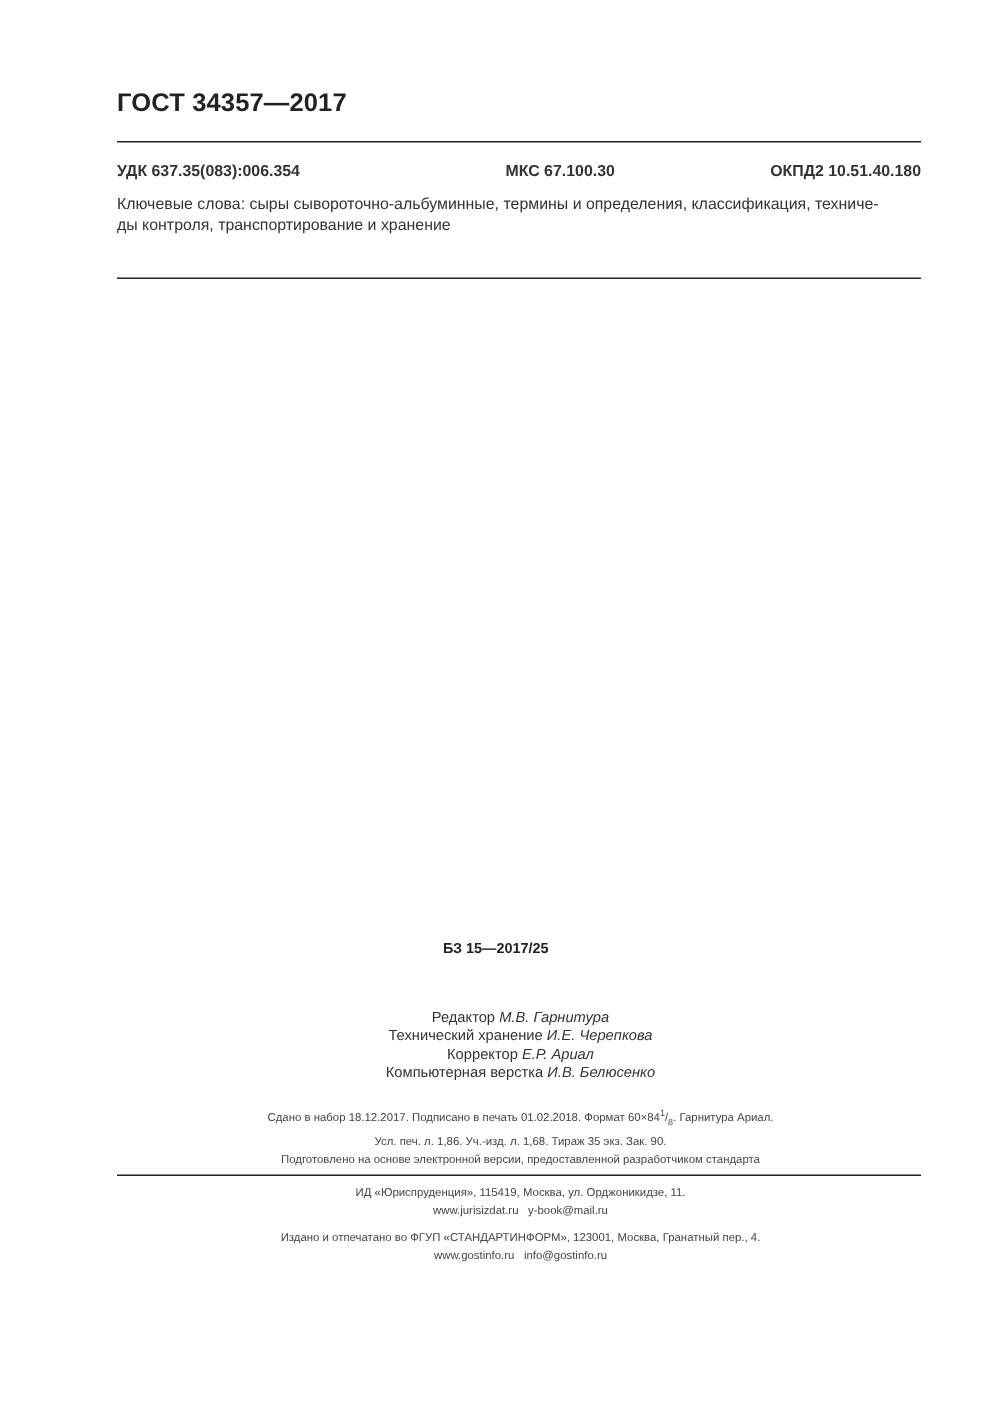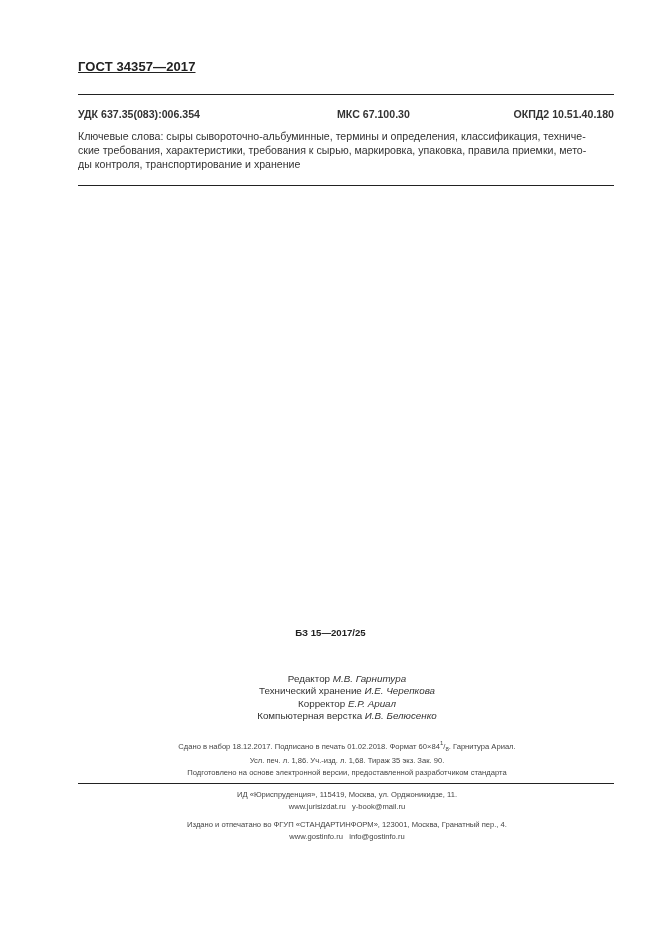--- a/index.html
+++ b/index.html
@@ -1,19 +1,19 @@
 <!DOCTYPE html>
 <html><head>
 <meta charset="utf-8">
 <style>
   html, body { margin: 0; padding: 0; background: #ffffff; }
   body { width: 661px; height: 935px; position: relative; overflow: hidden;
          font-family: "Liberation Sans", sans-serif; color: #2a2a2a; }
   .abs { position: absolute; }
-  .gost-code { left: 78px; top: 59px; font-size: 13px; font-weight: bold; color: #222; letter-spacing: 0.1px; text-decoration: underline; }
+  .gost-code { left: 78px; top: 59px; font-size: 17px; font-weight: bold; color: #222; letter-spacing: 0.1px; }
   .rule { position: absolute; left: 78px; width: 536px; height: 1px; background: #222; }
   .class-row { left: 78px; top: 108px; width: 536px; font-size: 10.6px; color: #333; }
   .class-row span { position: absolute; top: 0; white-space: nowrap; font-weight: bold; }
   .udk { left: 0; }
   .mks { left: 226px; padding-left: 33px; }
   .okpd { right: 0; margin-left: 28px; }
   .keywords { left: 78px; top: 129px; width: 536px; font-size: 10.6px; line-height: 14px; color: #333; text-align: justify; }
   .bz { left: 0; width: 661px; top: 627px; text-align: center; font-size: 9.6px; font-weight: bold; color: #222; }
   .credits { left: 0; width: 694px; top: 673px; text-align: center; font-size: 9.8px; line-height: 12.3px; color: #333; }
   .credits i { font-style: italic; }
@@ -30,21 +30,20 @@
 <div class="rule" style="top:94px;"></div>
 
 <div class="abs class-row">
   <span class="udk">УДК 637.35(083):006.354</span>
   <span class="mks">МКС 67.100.30</span>
   <span class="okpd">ОКПД2 10.51.40.180</span>
 </div>
 
 <div class="abs keywords">
   <div>Ключевые слова: сыры сывороточно-альбуминные, термины и определения, классификация, техниче-</div>
-  <div>ские требования, характеристики, требования к сырью, маркировка, упаковка, правила приемки, мето-</div>
   <div>ды контроля, транспортирование и хранение</div>
 </div>
 
 <div class="rule" style="top:185px;"></div>
 
 <div class="abs bz">БЗ 15—2017/25</div>
 
 <div class="abs credits">
   <div><span>Редактор</span> <i>М.В. Гарнитура</i></div>
   <div><span>Технический хранение</span> <i>И.Е. Черепкова</i></div>

